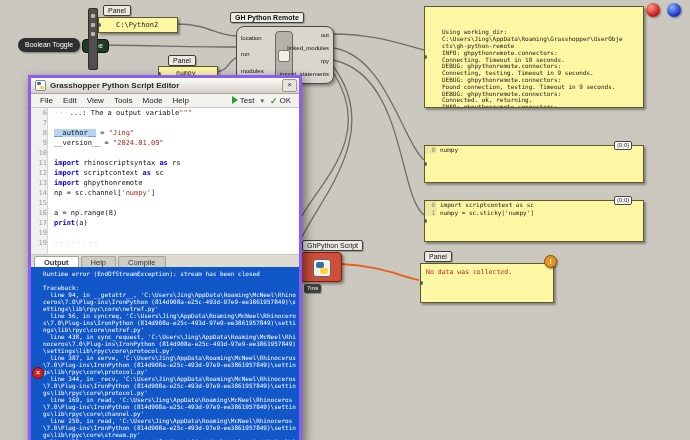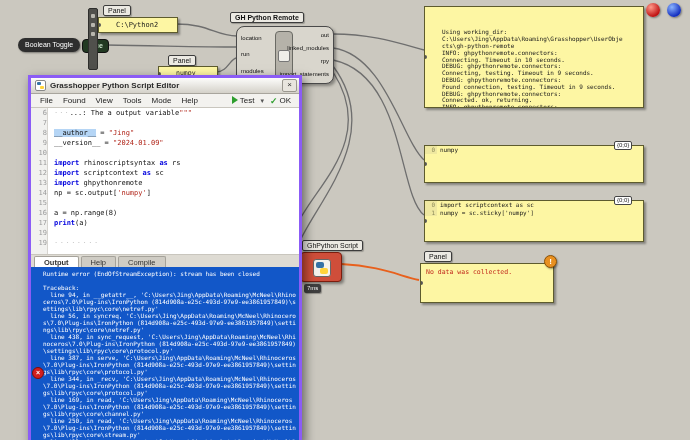--- a/index.html
+++ b/index.html
@@ -226,21 +226,21 @@
         <i class="b"></i>
         <i class="y"></i>
       </span>
     <span class="ttext">Grasshopper Python Script Editor</span>
     <span class="closebtn">×</span>
   </div>
   <div class="menubar">
     <span style="display:flex;text-align:center;">
 
     <span class="menu-item">File</span>
-        <span class="menu-item">Found</span>
+        <span class="menu-item">Edit</span>
         <span class="menu-item">View</span>
         <span class="menu-item">Tools</span>
         <span class="menu-item">Mode</span>
         <span class="menu-item">Help</span>
       </span>
     <span class="mspacer"></span>
     <span class="runbtn">
       <span class="play-ico"></span>
       <span>Test</span>
     </span>
@@ -289,21 +289,21 @@
           <span class="code"><span class="t-kw">import</span><span class="t-pl"> scriptcontext </span><span class="t-kw">as</span><span class="t-pl"> sc</span></span>
         </div>
 
         <div class="code-row">
           <span class="ln">13</span>
           <span class="code"><span class="t-kw">import</span><span class="t-pl"> ghpythonremote</span></span>
         </div>
 
         <div class="code-row">
           <span class="ln">14</span>
-          <span class="code"><span class="t-pl">np = sc.output[</span><span class="t-str">'numpy'</span><span class="t-pl">]</span></span>
+          <span class="code"><span class="t-pl">np = sc.channel[</span><span class="t-str">'numpy'</span><span class="t-pl">]</span></span>
         </div>
 
         <div class="code-row">
           <span class="ln">15</span>
           <span class="code"></span>
         </div>
 
         <div class="code-row">
           <span class="ln">16</span>
           <span class="code"><span class="t-pl">a = np.range(8)</span></span>

